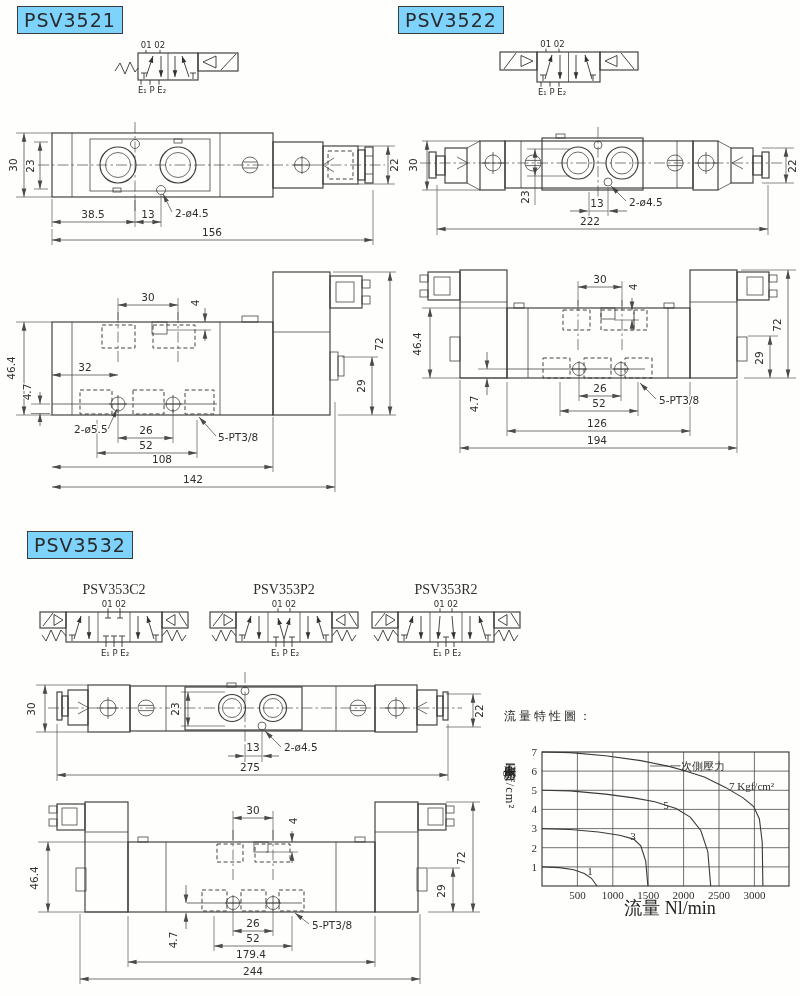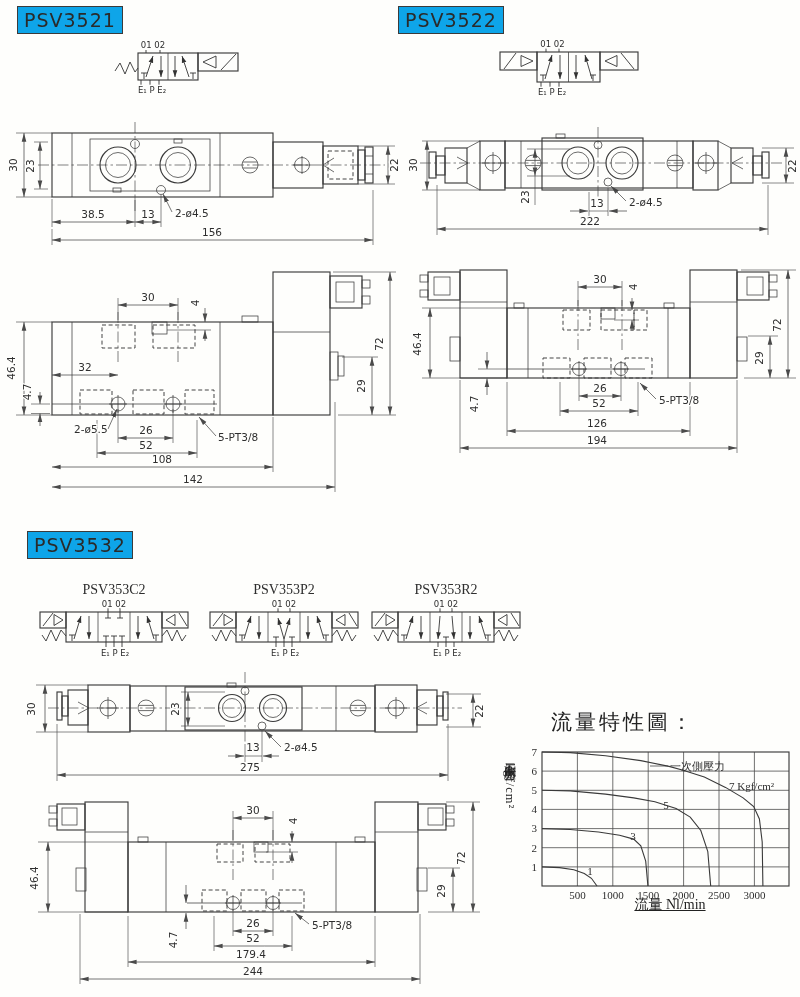--- a/index.html
+++ b/index.html
@@ -1,40 +1,40 @@
 <!DOCTYPE html>
 <html><head>
 <meta charset="utf-8">
 <style>
   html,body{margin:0;padding:0;background:#fff;}
   .page{position:relative;width:800px;height:997px;background:#fefefc;overflow:hidden;
         font-family:"DejaVu Sans",sans-serif;color:#222;}
   .badge{position:absolute;border:1.6px solid #3b3b3b;padding:0 6px;font-size:19px;
-         letter-spacing:1px;color:#2a2a2a;background:#0ea5e9;line-height:26px;}
+         letter-spacing:1px;color:#2a2a2a;background:#7dd3fc;line-height:26px;}
   svg{position:absolute;left:0;top:0;}
   svg text{font-family:"DejaVu Sans",sans-serif;font-size:10.5px;fill:#2e2e2e;
            paint-order:stroke;stroke:#fefefc;stroke-width:2.5px;}
   text.sym-label{font-size:8.5px;}
   text.sym-title{font-family:"Liberation Serif",serif;font-size:14px;stroke-width:0;}
   text.tick,text.clabel{font-family:"Liberation Serif",serif;font-size:11px;stroke-width:0;}
   .o{fill:none;stroke:#3b3b3b;stroke-width:1.15;}
   .th{stroke-width:.75;}
   .dash{fill:none;stroke:#3b3b3b;stroke-width:.95;stroke-dasharray:4 2.6;}
   .sa{fill:none;stroke:#333;stroke-width:.9;}
   .ext{stroke:#4a4a4a;stroke-width:.65;}
   .dim{stroke:#4a4a4a;stroke-width:.75;}
   .ar{stroke:#4a4a4a;stroke-width:.75;}
   .cl{stroke:#4a4a4a;stroke-width:.7;stroke-dasharray:11 3 2.5 3;}
   .grid{stroke:#4d4d4d;stroke-width:.8;fill:none;}
   .curve{fill:none;stroke:#3a3a3a;stroke-width:1.1;}
   .cjk{position:absolute;font-family:"Liberation Serif",serif;color:#222;}
-  .chart-title{left:504px;top:708px;font-size:21px;letter-spacing:3px;margin-left:47px;}
+  .chart-title{left:504px;top:708px;font-size:12px;letter-spacing:3px;}
   .chart-ylabel{left:501px;top:754px;writing-mode:vertical-rl;font-size:12.5px;height:132px;
                 letter-spacing:1px;}
-  .chart-xlabel{left:595px;top:896px;width:150px;text-align:center;font-size:14px;text-decoration:underline;}
+  .chart-xlabel{left:595px;top:896px;width:150px;text-align:center;font-size:18px;}
 </style>
 </head>
 <body>
 
 <div class="page">
 
   <div class="badge" style="left:17px;top:6px;">PSV3521</div>
   <div class="badge" style="left:398px;top:6px;">PSV3522</div>
   <div class="badge" style="left:17px;top:531px;margin-left:10px;">PSV3532</div>
 

